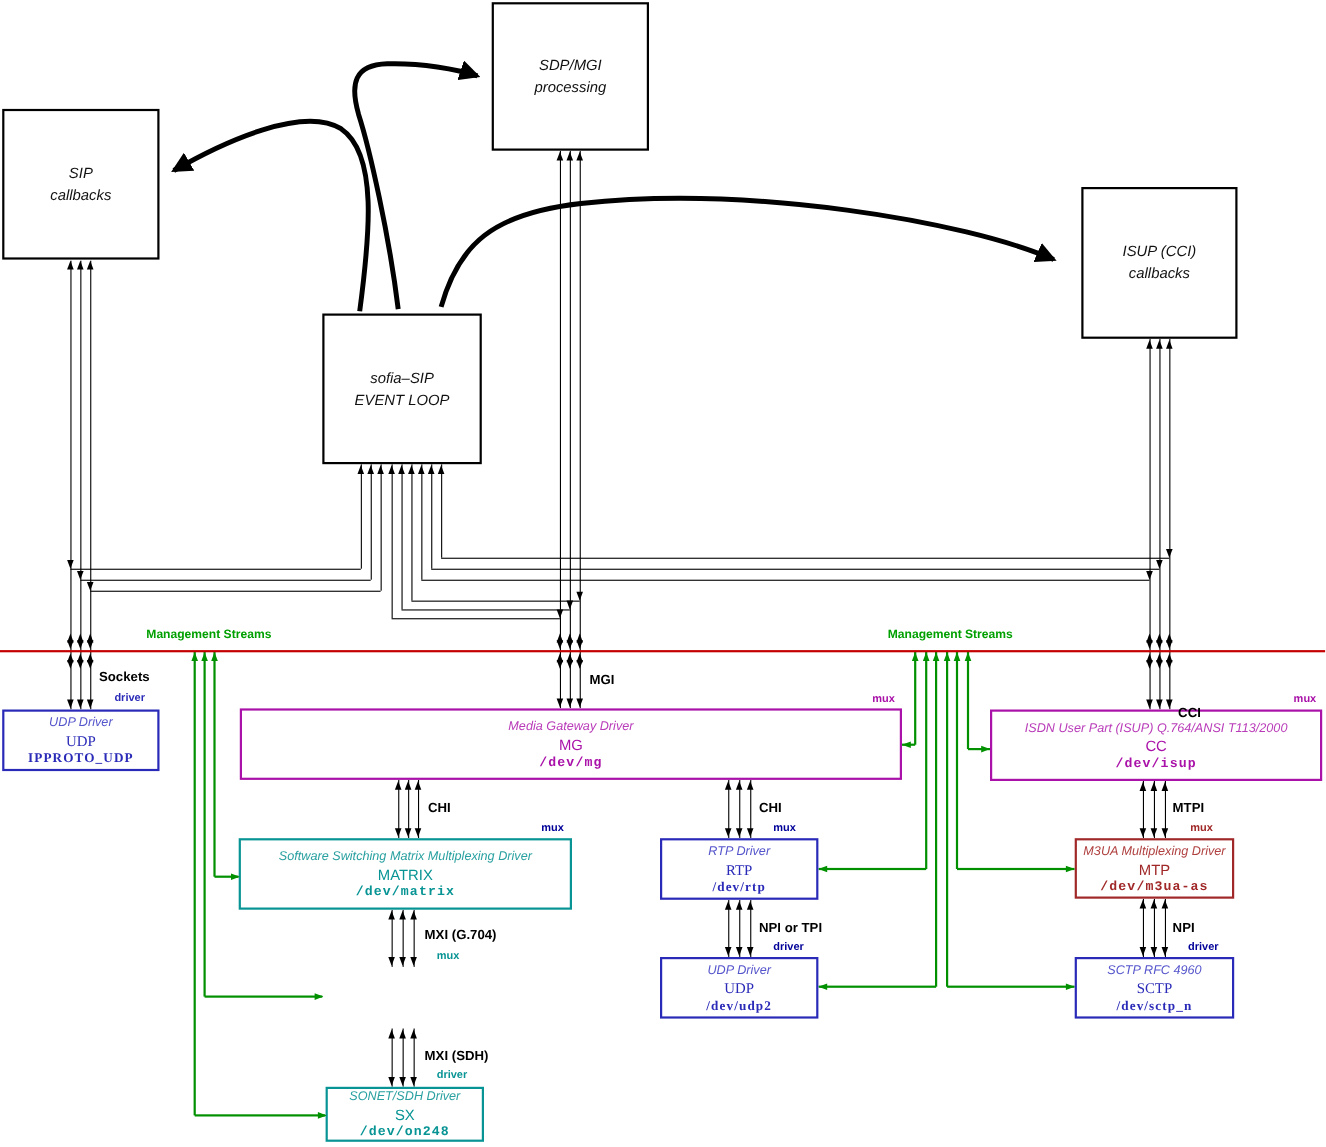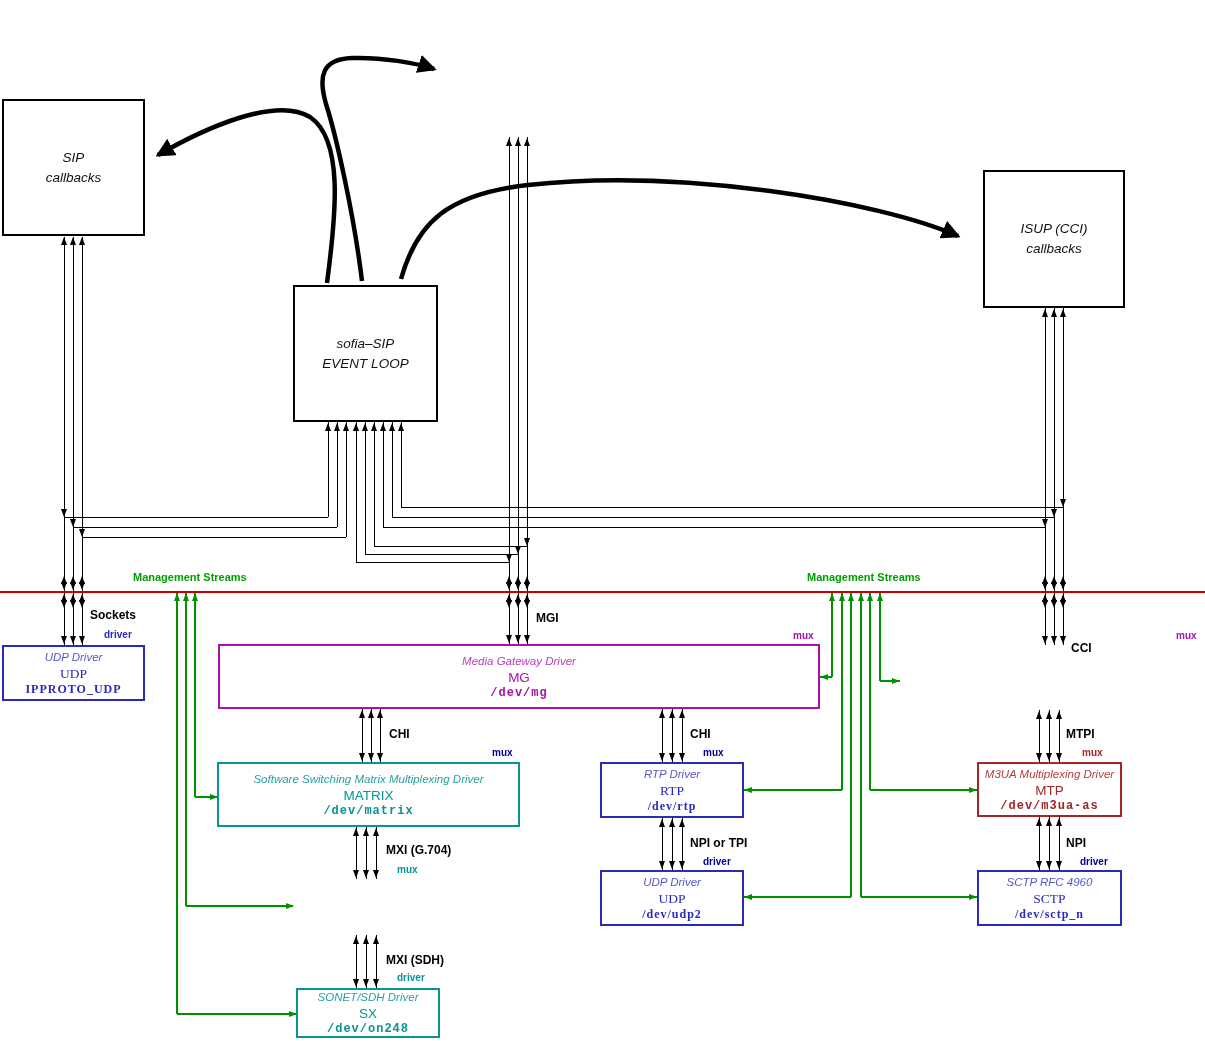--- a/index.html
+++ b/index.html
@@ -42,38 +42,47 @@
 <body>
 
 <div id="canvas">
 
   <div id="redline" style="top:591px"></div>
 
   <div class="box big" style="left:2px;top:99px;width:143px;height:137px">
     <div>SIP</div>
     <div>callbacks</div>
   </div>
+  <div class="box big" style="left:447px;top:2px;width:143px;height:135px">
+    <div>SDP/MGI</div>
+    <div>processing</div>
+  </div>
   <div class="box big" style="left:983px;top:170px;width:142px;height:138px">
     <div>ISUP (CCI)</div>
     <div>callbacks</div>
   </div>
   <div class="box big" style="left:293px;top:285px;width:145px;height:137px">
     <div>sofia–SIP</div>
     <div>EVENT LOOP</div>
   </div>
 
   <div class="box drv c-blue" style="left:2px;top:645px;width:143px;height:56px">
     <div class="t1">UDP Driver</div>
     <div class="t2">UDP</div>
     <div class="t3">IPPROTO_UDP</div>
   </div>
   <div class="box drv c-mag" style="left:218px;top:644px;width:602px;height:65px">
     <div class="t1">Media Gateway Driver</div>
     <div class="t2">MG</div>
     <div class="t3">/dev/mg</div>
+  </div>
+  <div class="box drv c-mag" style="left:900px;top:645px;width:302px;height:65px">
+    <div class="t1">ISDN User Part (ISUP) Q.764/ANSI T113/2000</div>
+    <div class="t2">CC</div>
+    <div class="t3">/dev/isup</div>
   </div>
   <div class="box drv c-blue" style="left:600px;top:762px;width:144px;height:56px">
     <div class="t1">RTP Driver</div>
     <div class="t2">RTP</div>
     <div class="t3">/dev/rtp</div>
   </div>
   <div class="box drv c-teal" style="left:217px;top:762px;width:303px;height:65px">
     <div class="t1">Software Switching Matrix Multiplexing Driver</div>
     <div class="t2">MATRIX</div>
     <div class="t3">/dev/matrix</div>

